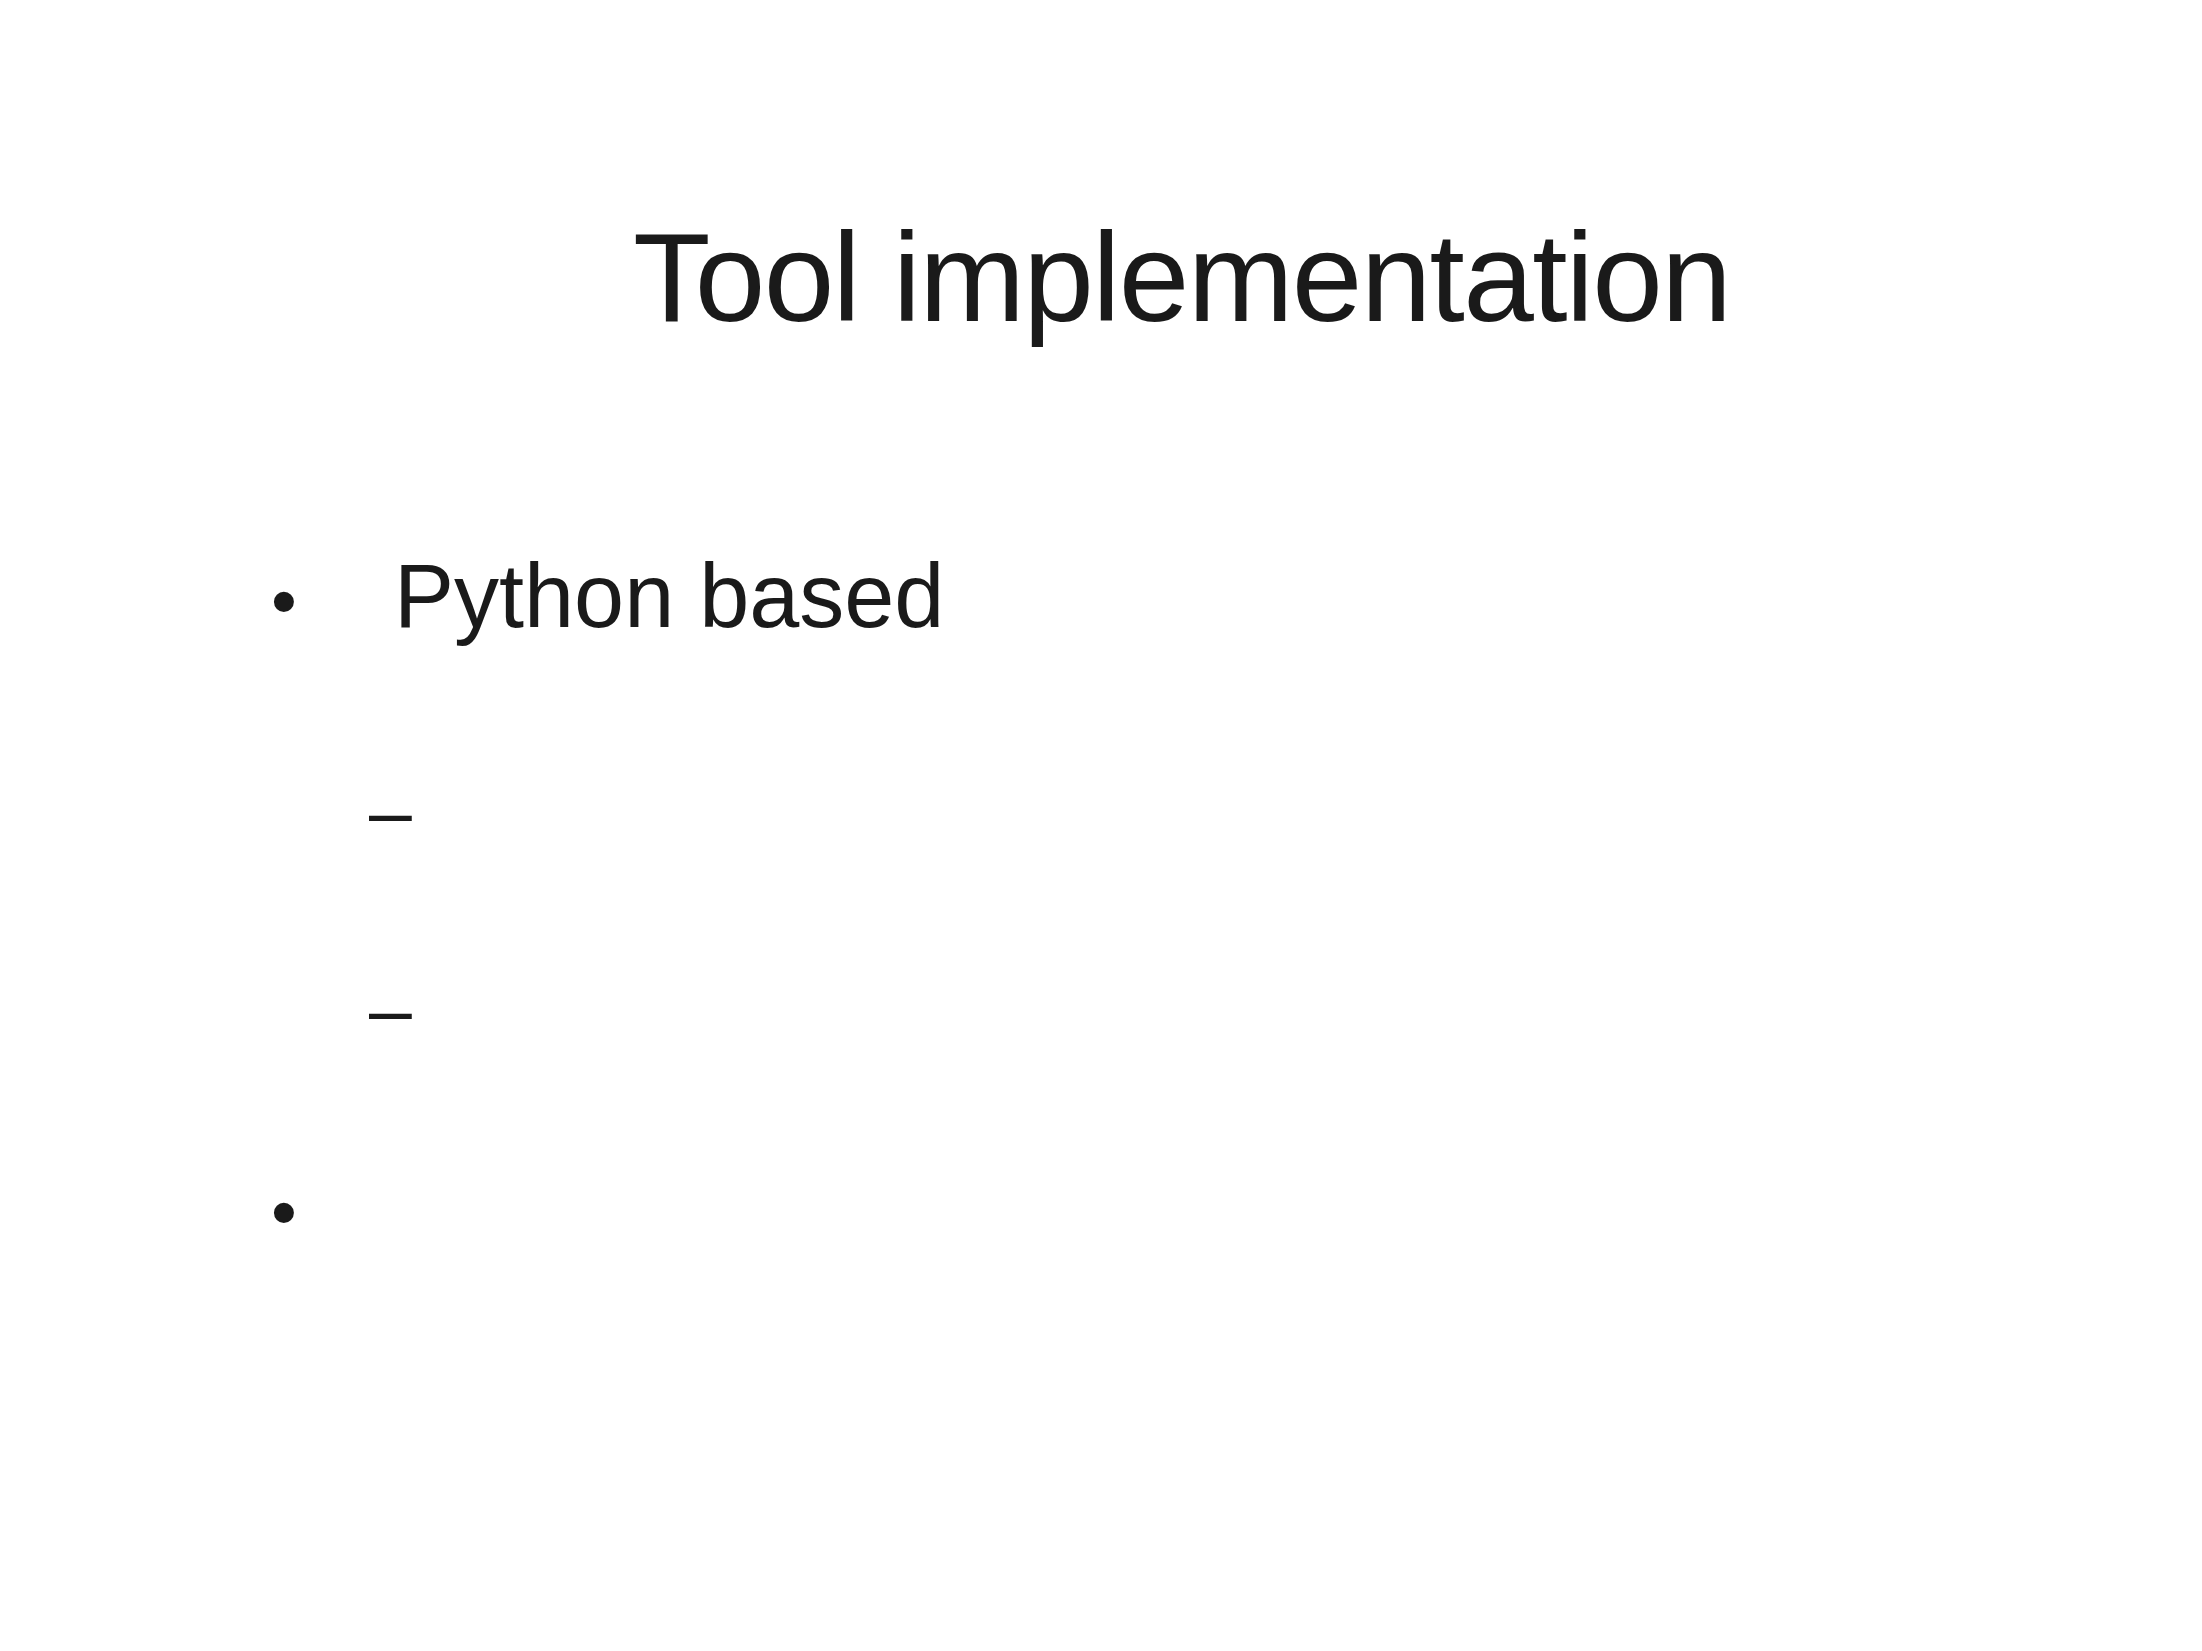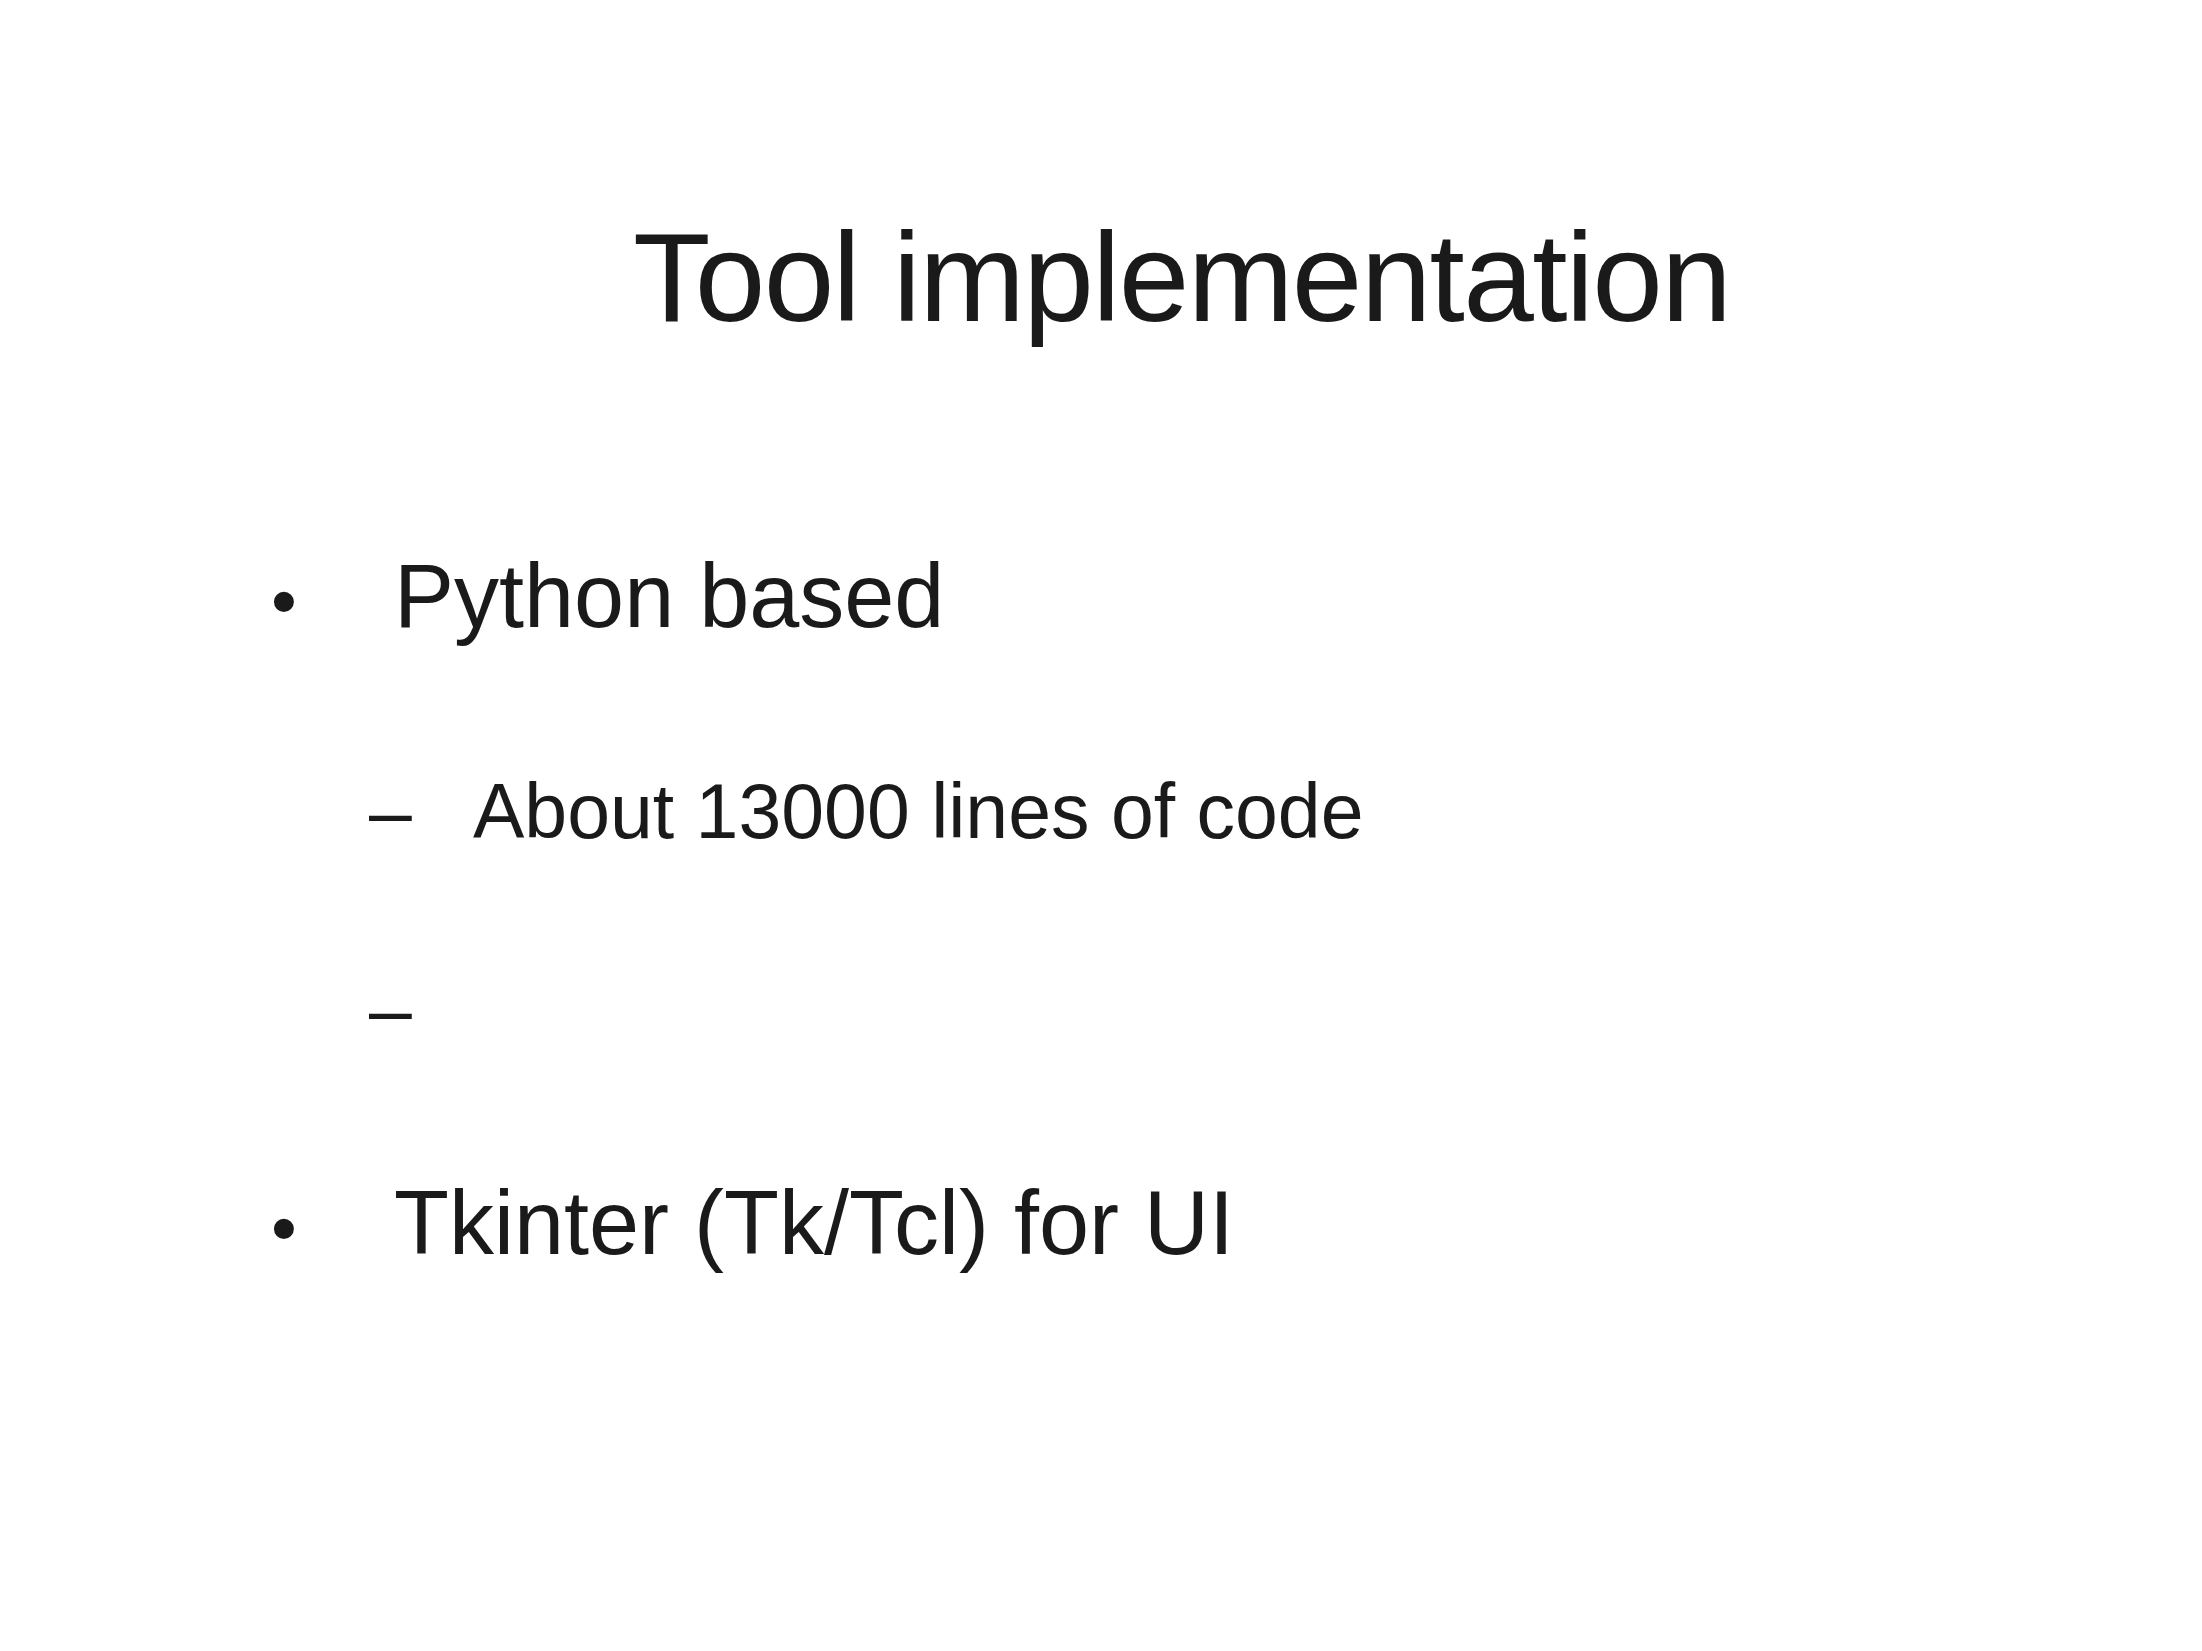--- a/index.html
+++ b/index.html
@@ -78,27 +78,25 @@
 
   <div class="bullet-list">
 
     <div class="bullet-item level-1">
       <span class="marker">•</span>
       <span class="bullet-text">Python based</span>
     </div>
 
     <div class="bullet-item level-2">
       <span class="marker">–</span>
-      <span class="bullet-text">About 13000 lines of code</span>
     </div>
 
     <div class="bullet-item level-2">
       <span class="marker">–</span>
     </div>
 
     <div class="bullet-item level-1">
       <span class="marker">•</span>
-      <span class="bullet-text">Tkinter (Tk/Tcl) for UI</span>
     </div>
 
   </div>
 </div>
 
 
 </body></html>

